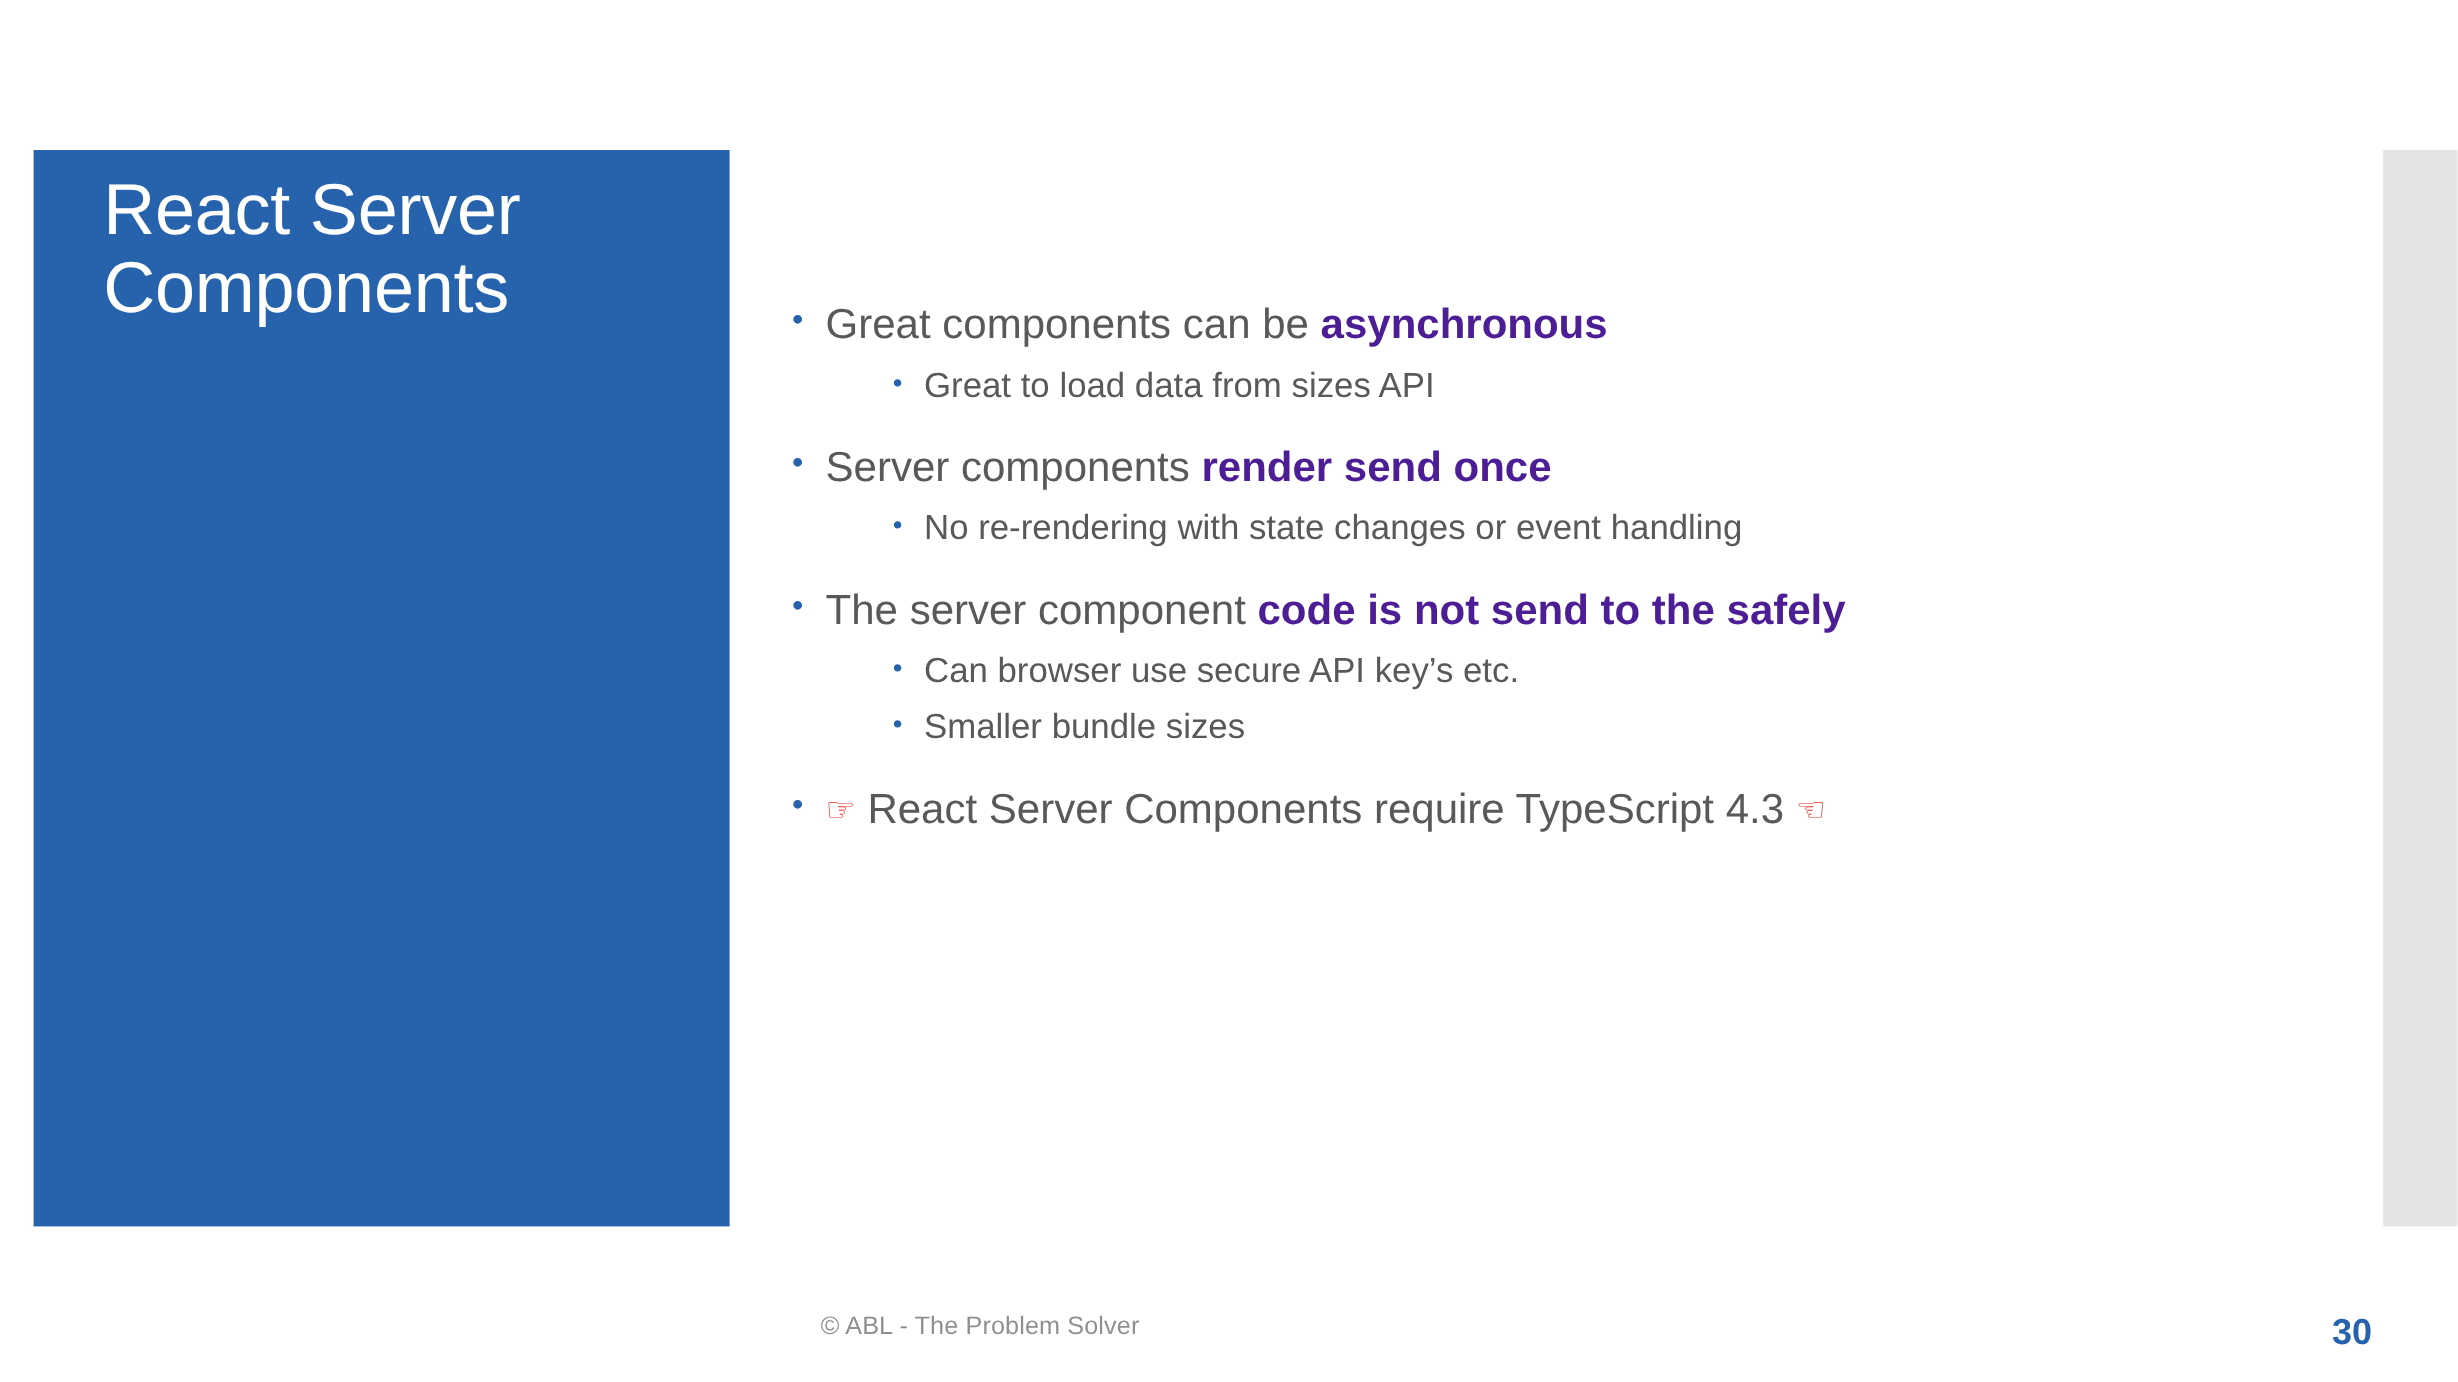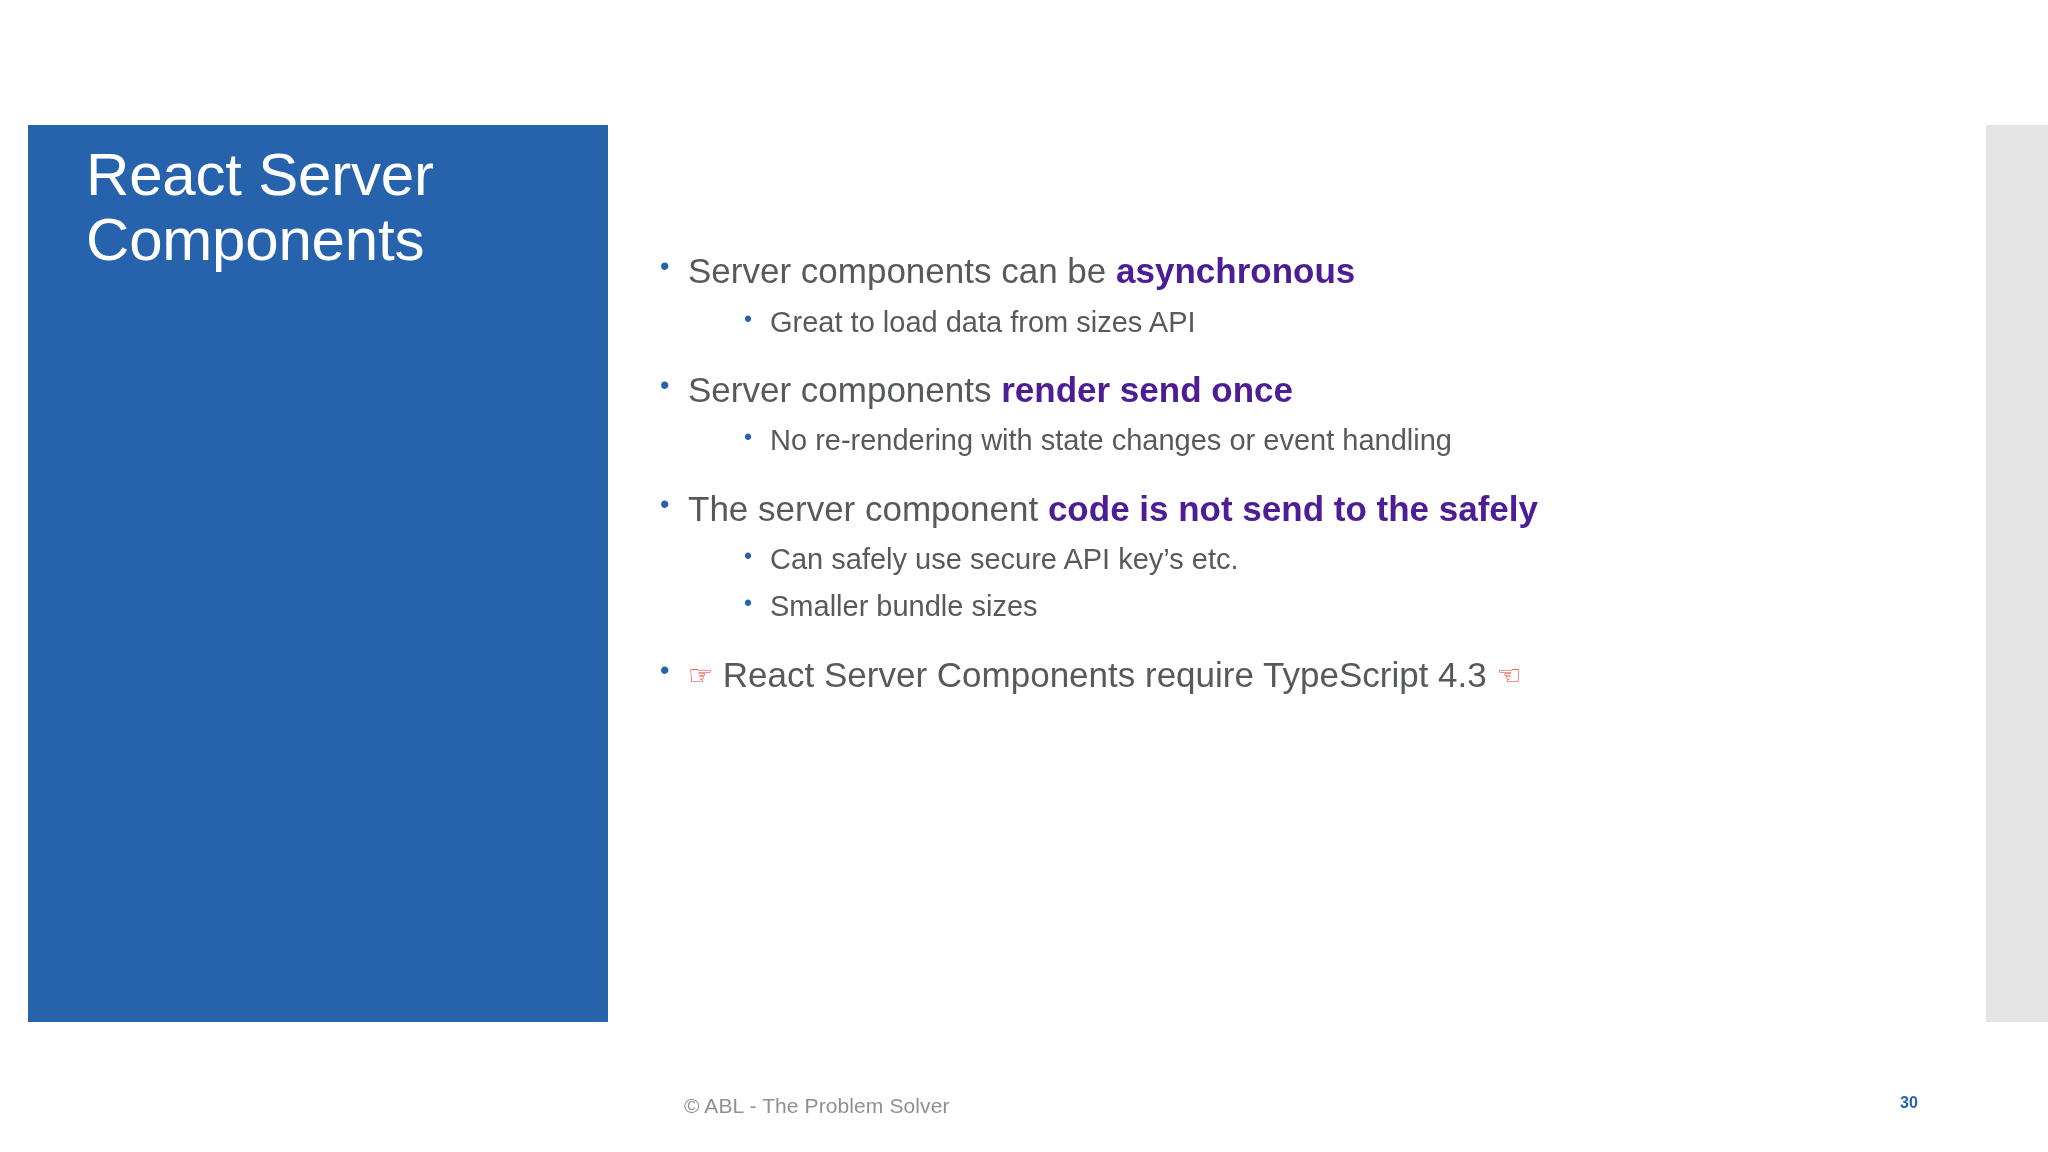--- a/index.html
+++ b/index.html
@@ -131,63 +131,63 @@
     font-family: "Liberation Sans", sans-serif;
     font-size: 21px;
     color: #8E9094;
     letter-spacing: 0.1px;
   }
   #page-number {
     position: absolute;
     left: 1900px;
     top: 1094px;
     width: 120px;
-    text-align: left;
-    font-family: "Liberation Sans", sans-serif;
-    font-size: 16px;
+    text-align: center;
+    font-family: "Liberation Sans", sans-serif;
+    font-size: 30px;
     font-weight: 700;
     color: #2663AC;
   }
 </style>
 </head>
 <body>
 
 <div id="slide">
 
   <div id="title-panel">
     <div id="title-text">React Server
 Components</div>
   </div>
 
   <div id="right-strip"></div>
 
   <div id="body-content">
       <div class="bullet-row lvl1">
         <span class="dot">•</span>
-        <span class="bullet-text"><span>Server components can be </span><span class="bold">asynchronous</span></span>
+        <span class="bullet-text"><span>Great components can be </span><span class="bold">asynchronous</span></span>
       </div>
       <div class="bullet-row lvl2">
         <span class="dot">•</span>
         <span class="bullet-text"><span>Great to load data from sizes API</span></span>
       </div>
       <div class="bullet-row lvl1">
         <span class="dot">•</span>
         <span class="bullet-text"><span>Server components </span><span class="bold">render send once</span></span>
       </div>
       <div class="bullet-row lvl2">
         <span class="dot">•</span>
         <span class="bullet-text"><span>No re-rendering with state changes or event handling</span></span>
       </div>
       <div class="bullet-row lvl1">
         <span class="dot">•</span>
         <span class="bullet-text"><span>The server component </span><span class="bold">code is not send to the safely</span></span>
       </div>
       <div class="bullet-row lvl2">
         <span class="dot">•</span>
-        <span class="bullet-text"><span>Can safely use secure API key’s etc.</span></span>
+        <span class="bullet-text"><span>Can browser use secure API key’s etc.</span></span>
       </div>
       <div class="bullet-row lvl2">
         <span class="dot">•</span>
         <span class="bullet-text"><span>Smaller bundle sizes</span></span>
       </div>
       <div class="bullet-row lvl1">
         <span class="dot">•</span>
         <span class="bullet-text"><span class="hand">☞</span><span> React Server Components require TypeScript 4.3 </span><span class="hand">☜</span></span>
       </div>
     </div>

